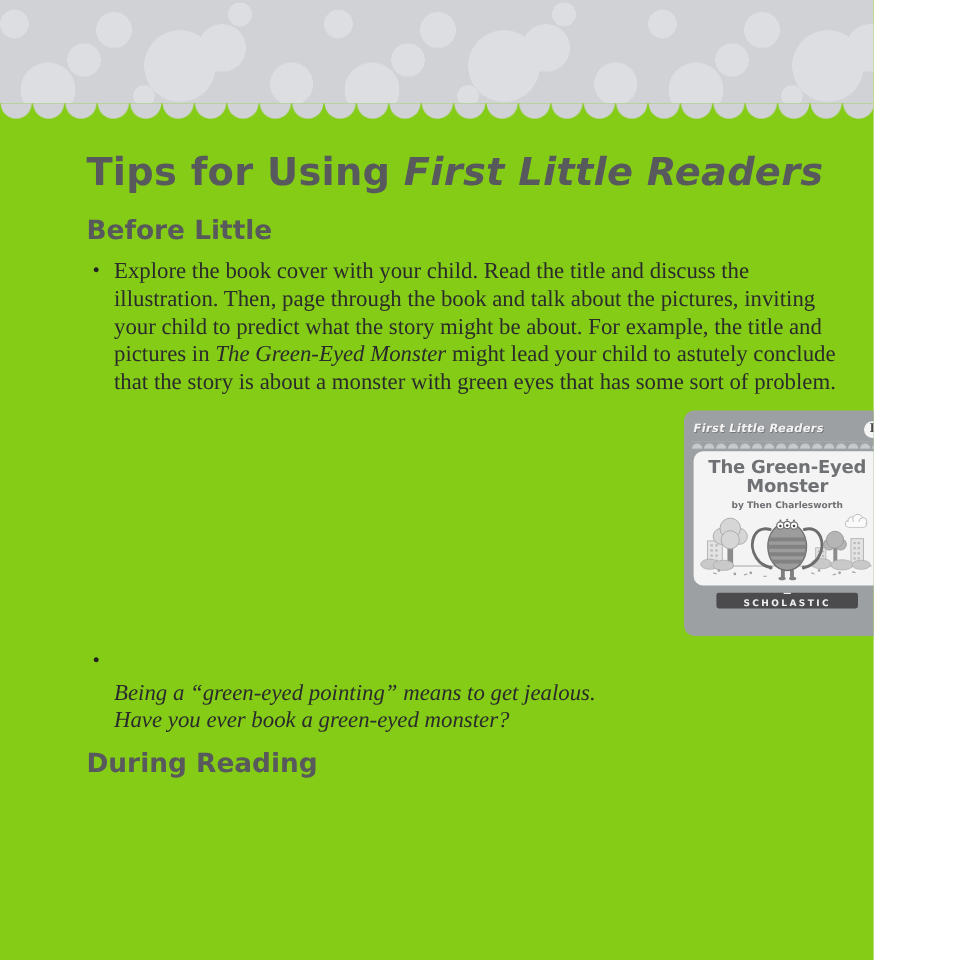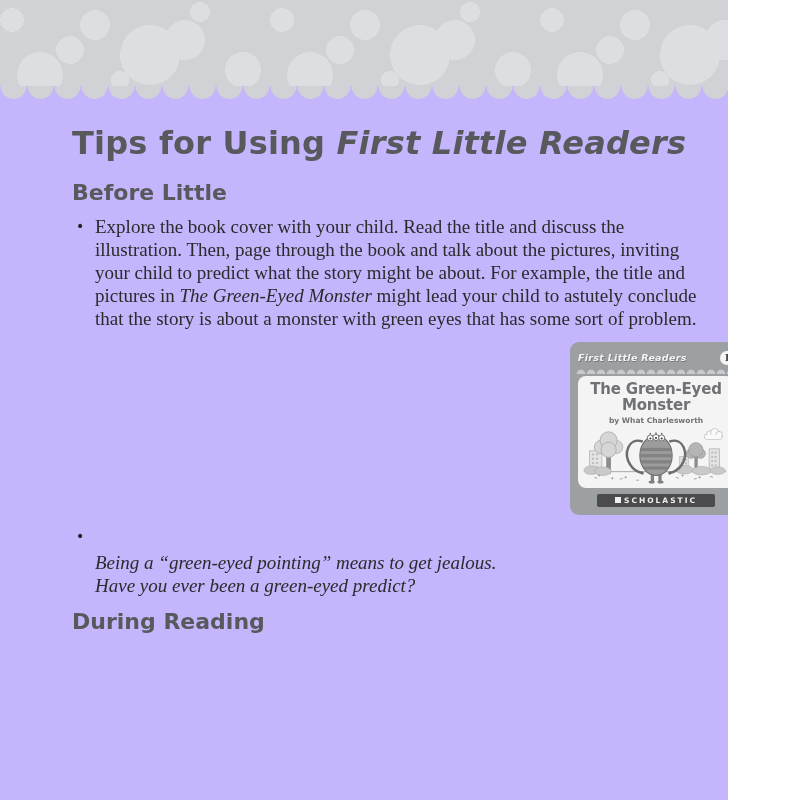--- a/index.html
+++ b/index.html
@@ -1,16 +1,16 @@
 <!DOCTYPE html>
 <html><head>
 <meta charset="utf-8">
 <style>
   html,body{margin:0;padding:0;background:#ffffff;}
-  .page{position:relative;width:728px;height:800px;background:#c4b5fd;overflow:hidden;
+  .page{position:relative;width:728px;height:800px;background:#84cc16;overflow:hidden;
         font-family:"Liberation Serif",serif;color:#2b2b2b;}
 
   
   .band{height:86px;background-color:#d0d2d5;background-repeat:repeat-x;
     background-image:
       radial-gradient(circle 23px at 40px 75px,  #dcdee1 99%, rgba(0,0,0,0) 100%),
       radial-gradient(circle 15px at 95px 25px,  #dcdee1 99%, rgba(0,0,0,0) 100%),
       radial-gradient(circle 30px at 150px 55px, #dcdee1 99%, rgba(0,0,0,0) 100%),
       radial-gradient(circle 10px at 200px 12px, #dcdee1 99%, rgba(0,0,0,0) 100%),
       radial-gradient(circle 18px at 243px 70px, #dcdee1 99%, rgba(0,0,0,0) 100%),
@@ -49,22 +49,22 @@
          color:#4a4a4a;font-family:"DejaVu Serif",serif;font-weight:700;font-size:10px;
          line-height:14px;text-align:center;}
   .cover-scallops{height:6px;margin:2px -2px 2px -2px;background-repeat:repeat-x;
          background-size:10px 6px;
          background-image:radial-gradient(circle 4.6px at 5px 6px,#c7c9cc 4px,rgba(0,0,0,0) 4.7px);}
   .cover-panel{background:#f4f4f4;border-radius:8px;padding:6px 4px 3px;}
   .cover-title{text-align:center;font-weight:700;font-size:15px;line-height:1.06;
          color:#6f7174;letter-spacing:-0.2px;}
   .cover-author{text-align:center;font-weight:700;font-size:7.5px;color:#6f7174;margin-top:2px;}
   .cover-art{display:block;width:100%;height:59px;margin-top:1px;}
-  .cover-publisher{margin:6px auto 0;width:118px;height:13px;background:#4b4b4d;border-radius:2px;
-         display:flex;align-items:center;justify-content:center;gap:3px;}
+  .cover-publisher{margin:6px auto 15px;width:118px;height:13px;background:#4b4b4d;border-radius:2px;
+         display:flex;align-items:center;justify-content:center;gap:3px;flex-direction:column;}
   .pub-logo{display:inline-block;width:6px;height:6px;background:#f0f0f0;}
   .pub-name{font-weight:700;font-size:7.5px;color:#f0f0f0;letter-spacing:2px;}
 </style>
 </head>
 <body>
 
 <div class="page">
 
   <div class="band"></div>
   <div class="band-scallops"></div>
@@ -79,21 +79,21 @@
 
       <div class="bullet"><span>Explore the book cover with your child. Read the title and discuss the illustration. Then, page through the book and talk about the pictures, inviting your child to predict what the story might be about. For example, the title and pictures in </span><i>The Green-Eyed Monster</i><span> might lead your child to astutely conclude that the story is about a monster with green eyes that has some sort of problem.</span></div>
         <aside class="cover">
         <div class="cover-head">
           <span class="cover-series">First Little Readers</span>
           <span class="cover-badge">I</span>
         </div>
         <div class="cover-scallops"></div>
         <div class="cover-panel">
           <div class="cover-title">The Green-Eyed Monster</div>
-          <div class="cover-author">by What Charlesworth</div>
+          <div class="cover-author">by Then Charlesworth</div>
           <svg class="cover-art" viewBox="0 0 156 62" xmlns="http://www.w3.org/2000/svg">
 
             <g>
               <rect x="129" y="8" width="19" height="6" rx="3" fill="#fafafa" stroke="#b0b0b0" stroke-width="0.7"></rect>
               <circle cx="135" cy="8.5" r="3.6" fill="#fafafa" stroke="#b0b0b0" stroke-width="0.7"></circle>
               <circle cx="140" cy="7" r="4.4" fill="#fafafa" stroke="#b0b0b0" stroke-width="0.7"></circle>
               <circle cx="144.5" cy="9" r="3.4" fill="#fafafa" stroke="#b0b0b0" stroke-width="0.7"></circle>
               <rect x="130" y="9.5" width="17" height="4" rx="2" fill="#fafafa"></rect>
             </g>
 
@@ -202,20 +202,20 @@
               </g>
             </g>
           </svg>
         </div>
         <div class="cover-publisher">
           <span class="pub-logo"></span>
           <span class="pub-name">SCHOLASTIC</span>
         </div>
       </aside>
 
-    <div class="bullet"><br><i>Being a “green-eyed pointing” means to get jealous.</i><br><i>Have you ever been a green-eyed predict?</i></div>
+    <div class="bullet"><br><i>Being a “green-eyed pointing” means to get jealous.</i><br><i>Have you ever book a green-eyed monster?</i></div>
       </div>
 
     <h2 class="second">During Reading</h2>
 
 
   </div>
 </div>
 
 </body></html>

